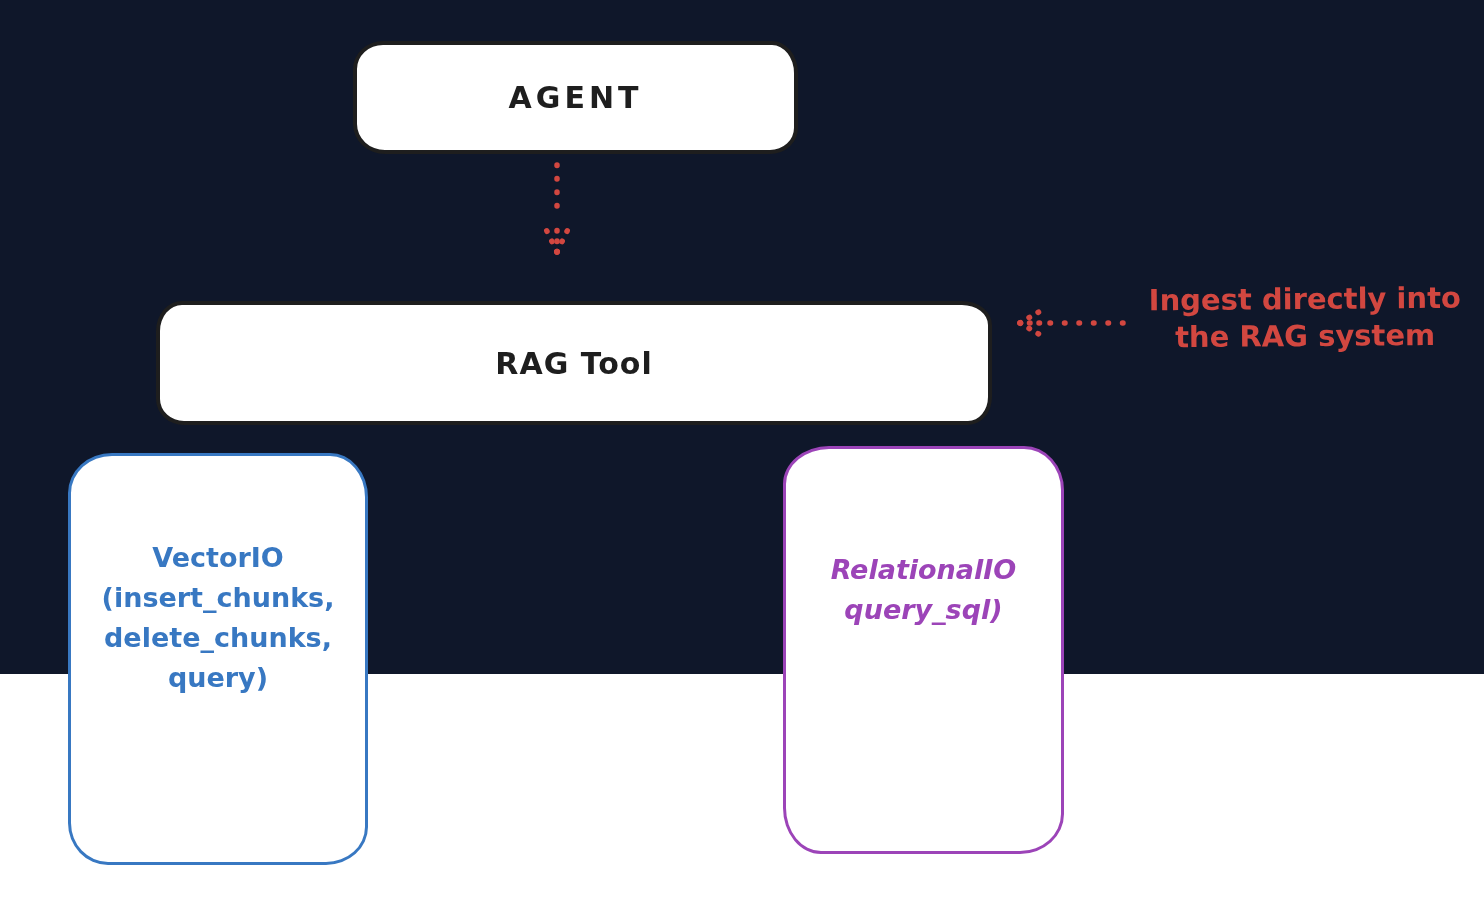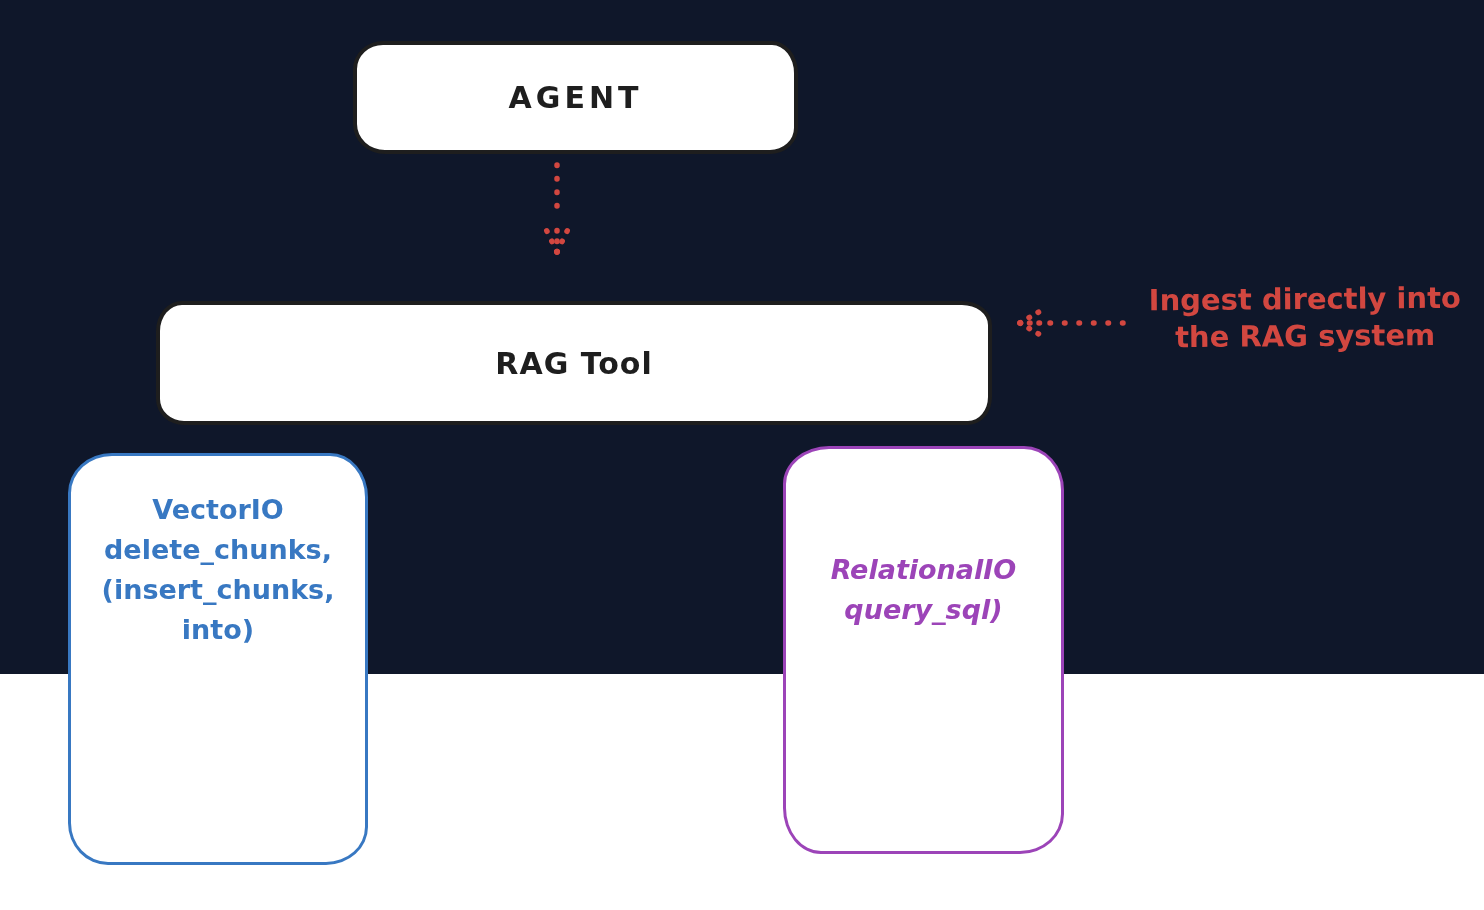--- a/index.html
+++ b/index.html
@@ -39,21 +39,21 @@
     border-width: 3.5px; border-style: solid;
     flex-direction: column; align-items: center; justify-content: flex-start;
     font-size: 27px; font-weight: bold; line-height: 40px;
     text-align: center;
   }
   .box.io .io-index { margin-top: 40px; }
   .box.blue {
     left: 68px; top: 453px; width: 300px; height: 412px;
     border-color: #3878c2; color: #3878c2;
     border-radius: 44px 38px 42px 40px / 40px 44px 38px 42px;
-    padding-top: 34px;
+    padding-top: 82px;
   }
   .box.green {
     left: 428px; top: 448px; width: 280px; height: 408px;
     border-color: #43a053; color: #43a053;
     border-radius: 40px 46px 38px 44px / 44px 38px 46px 40px;
     padding-top: 99px;
   }
   .box.purple {
     left: 783px; top: 446px; width: 281px; height: 408px;
     border-color: #9c44b8; color: #9c44b8;
@@ -104,23 +104,23 @@
   </svg>
 
   <div class="annotation">
     <div>Ingest directly into</div>
     <div>the RAG system</div>
   </div>
 
   <div class="box io blue">
     <div class="io-lines">
       <div>VectorIO</div>
+      <div>(insert_chunks,</div>
       <div>delete_chunks,</div>
-      <div>(insert_chunks,</div>
-      <div>into)</div>
+      <div>query)</div>
     </div>
   </div>
 
 
   <div class="box io purple">
     <div class="io-lines">
       <div>RelationalIO</div>
       <div>query_sql)</div>
     </div>
   </div>

